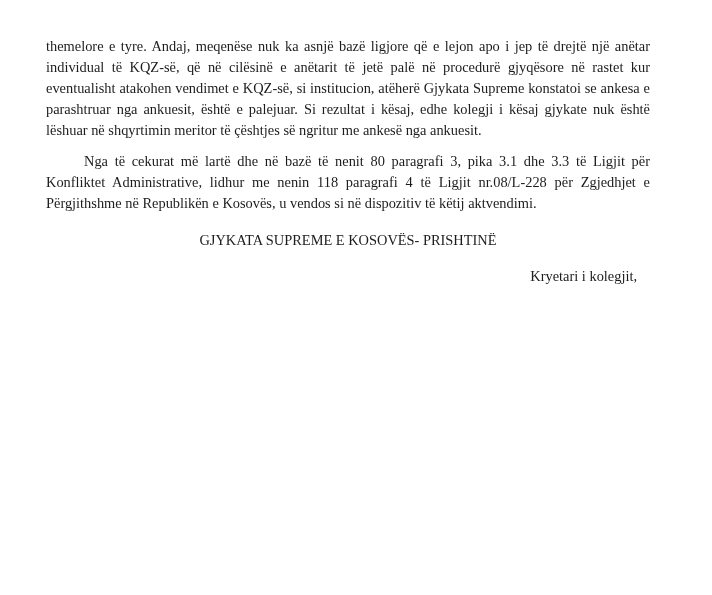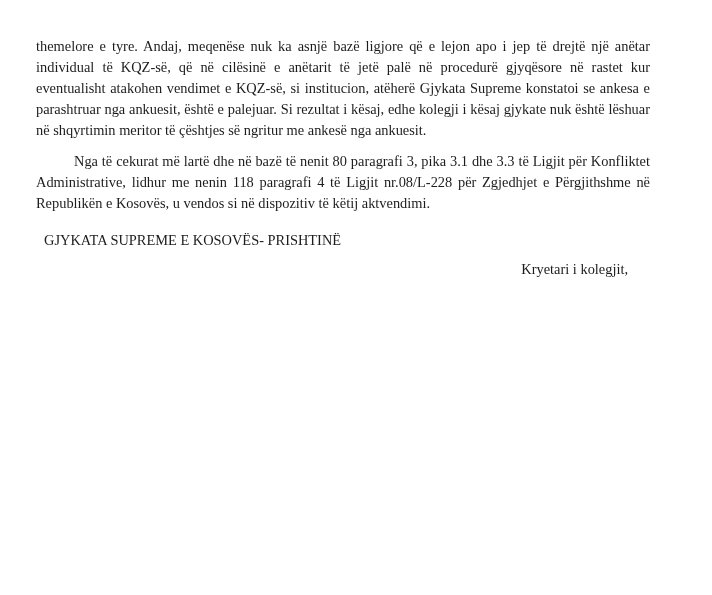--- a/index.html
+++ b/index.html
@@ -5,44 +5,45 @@
   html, body {
     margin: 0;
     padding: 0;
     background: #ffffff;
   }
   .page {
     position: relative;
     width: 712px;
     height: 595px;
     box-sizing: border-box;
-    padding: 36px 62px 0 36px;
+    padding: 36px 62px 0 46px;
     background: #ffffff;
     font-family: "Liberation Serif", "DejaVu Serif", serif;
     font-size: 14.4px;
     line-height: 21px;
     color: #1c1c1c;
     overflow: hidden;
     border-radius: 31px;
   }
   .body-paragraph {
     margin: 0;
     text-align: justify;
   }
   .closing-paragraph {
     margin: 10px 0 16px 0;
     text-align: justify;
     text-indent: 38px;
   }
   .center-line {
-    margin: 8px;
+    margin: 15px;
+    text-align: center;
   }
   .signature-block {
     width: fit-content;
-    margin: 0 22px 0 auto;
+    margin: 0 13px 0 auto;
     text-align: center;
   }
 </style>
 </head>
 <body>
 
 <div class="page">
 
   <p class="body-paragraph">themelore e tyre. Andaj, meqenëse nuk ka asnjë bazë ligjore që e lejon apo i jep të drejtë një anëtar individual të KQZ-së, që në cilësinë e anëtarit të jetë palë në procedurë gjyqësore në rastet kur eventualisht atakohen vendimet e KQZ-së, si institucion, atëherë Gjykata Supreme konstatoi se ankesa e parashtruar nga ankuesit, është e palejuar. Si rezultat i kësaj, edhe kolegji i kësaj gjykate nuk është lëshuar në shqyrtimin meritor të çështjes së ngritur me ankesë nga ankuesit.</p>
 

